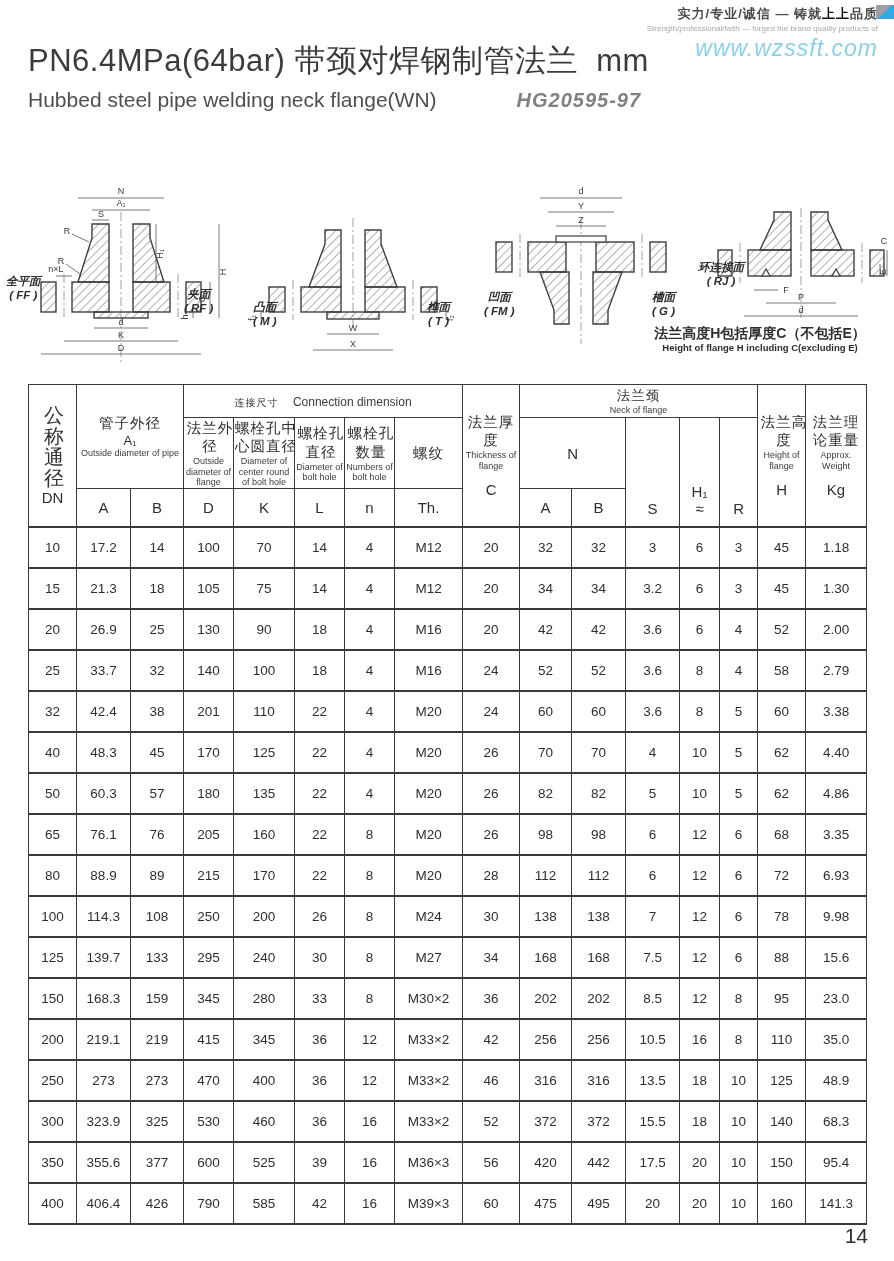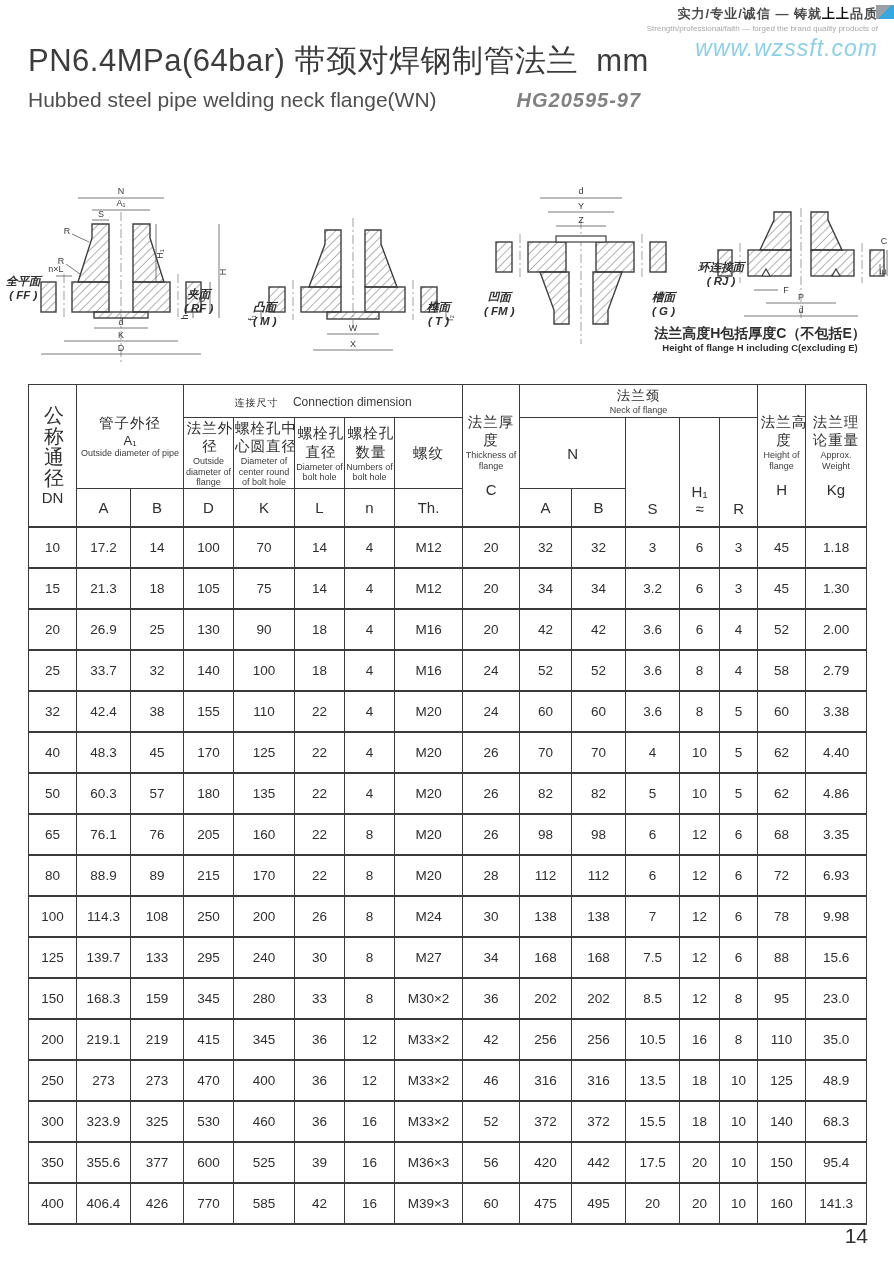--- a/index.html
+++ b/index.html
@@ -422,21 +422,21 @@
             <td>3.6</td>
             <td>8</td>
             <td>4</td>
             <td>58</td>
             <td>2.79</td>
           </tr>
           <tr>
             <td>32</td>
             <td>42.4</td>
             <td>38</td>
-            <td>155</td>
+            <td>201</td>
             <td>110</td>
             <td>22</td>
             <td>4</td>
             <td>M20</td>
             <td>24</td>
             <td>60</td>
             <td>60</td>
             <td>3.6</td>
             <td>8</td>
             <td>5</td>
@@ -638,21 +638,21 @@
             <td>17.5</td>
             <td>20</td>
             <td>10</td>
             <td>150</td>
             <td>95.4</td>
           </tr>
           <tr>
             <td>400</td>
             <td>406.4</td>
             <td>426</td>
-            <td>770</td>
+            <td>790</td>
             <td>585</td>
             <td>42</td>
             <td>16</td>
             <td>M39×3</td>
             <td>60</td>
             <td>475</td>
             <td>495</td>
             <td>20</td>
             <td>20</td>
             <td>10</td>

